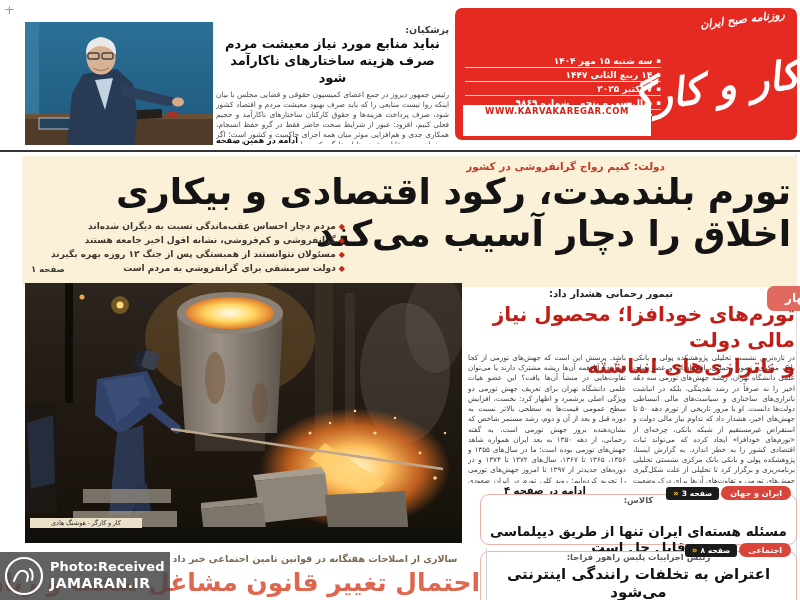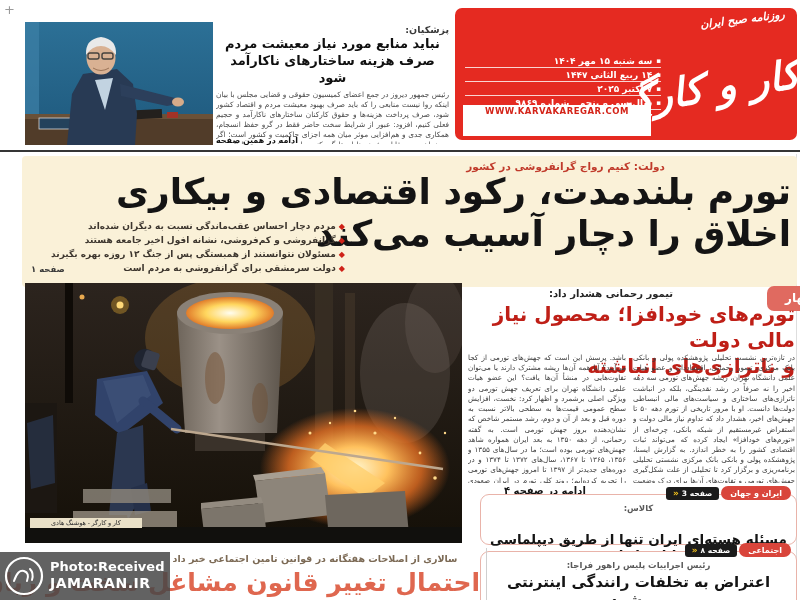--- a/index.html
+++ b/index.html
@@ -58,21 +58,21 @@
   .econ-continued{left:468px;top:485px;font-size:10px;font-weight:bold;color:#161616;direction:rtl;margin-left:36px;}
 
   
   .news-box{position:absolute;left:480px;width:315px;border:1.5px solid #e9b3a9;border-radius:9px;background:#fff;}
   .box-world{top:494px;height:49px;}
   .box-social{top:551px;height:56px;}
   .box-tabs{position:absolute;top:-9px;right:5px;display:flex;direction:ltr;align-items:center;}
   .pill-black{background:#1b1b1b;color:#fff;font-size:7.5px;font-weight:bold;padding:2px 7px;border-radius:3px;display:flex;align-items:center;gap:3px;direction:rtl;white-space:nowrap;}
   .chev{color:#f2c21d;font-size:9px;line-height:1;font-weight:bold;}
   .pill-red{background:#d9453b;color:#fff;font-size:8px;font-weight:bold;padding:2.5px 9px;border-radius:7px;margin-left:2px;direction:rtl;white-space:nowrap;}
-  .box-kicker{text-align:center;font-size:8.5px;color:#5a5a5a;font-weight:bold;margin-top:8px;direction:rtl;}
+  .box-kicker{text-align:center;font-size:8.5px;color:#5a5a5a;font-weight:bold;direction:rtl;}
   .box-headline{text-align:center;font-size:13.5px;font-weight:bold;color:#141414;margin-top:18px;direction:rtl;}
   .box-social .box-headline{font-size:15px;margin-top:3px;}
 
   
   .rule-mid{left:486px;top:548px;width:1px;height:52px;background:#cfcfcf;}
   .labor-kicker{left:150px;top:553px;width:330px;text-align:center;font-size:9.5px;font-weight:bold;color:#7c6a55;direction:rtl;}
   .labor-headline{left:90px;top:568px;width:390px;text-align:center;font-size:25px;font-weight:bold;color:#df674f;direction:rtl;white-space:nowrap;}
 
   
   .watermark{left:0;top:552px;width:170px;height:48px;background:rgba(70,70,70,.85);display:flex;align-items:center;gap:5px;padding-left:3px;z-index:40;box-sizing:border-box;}

